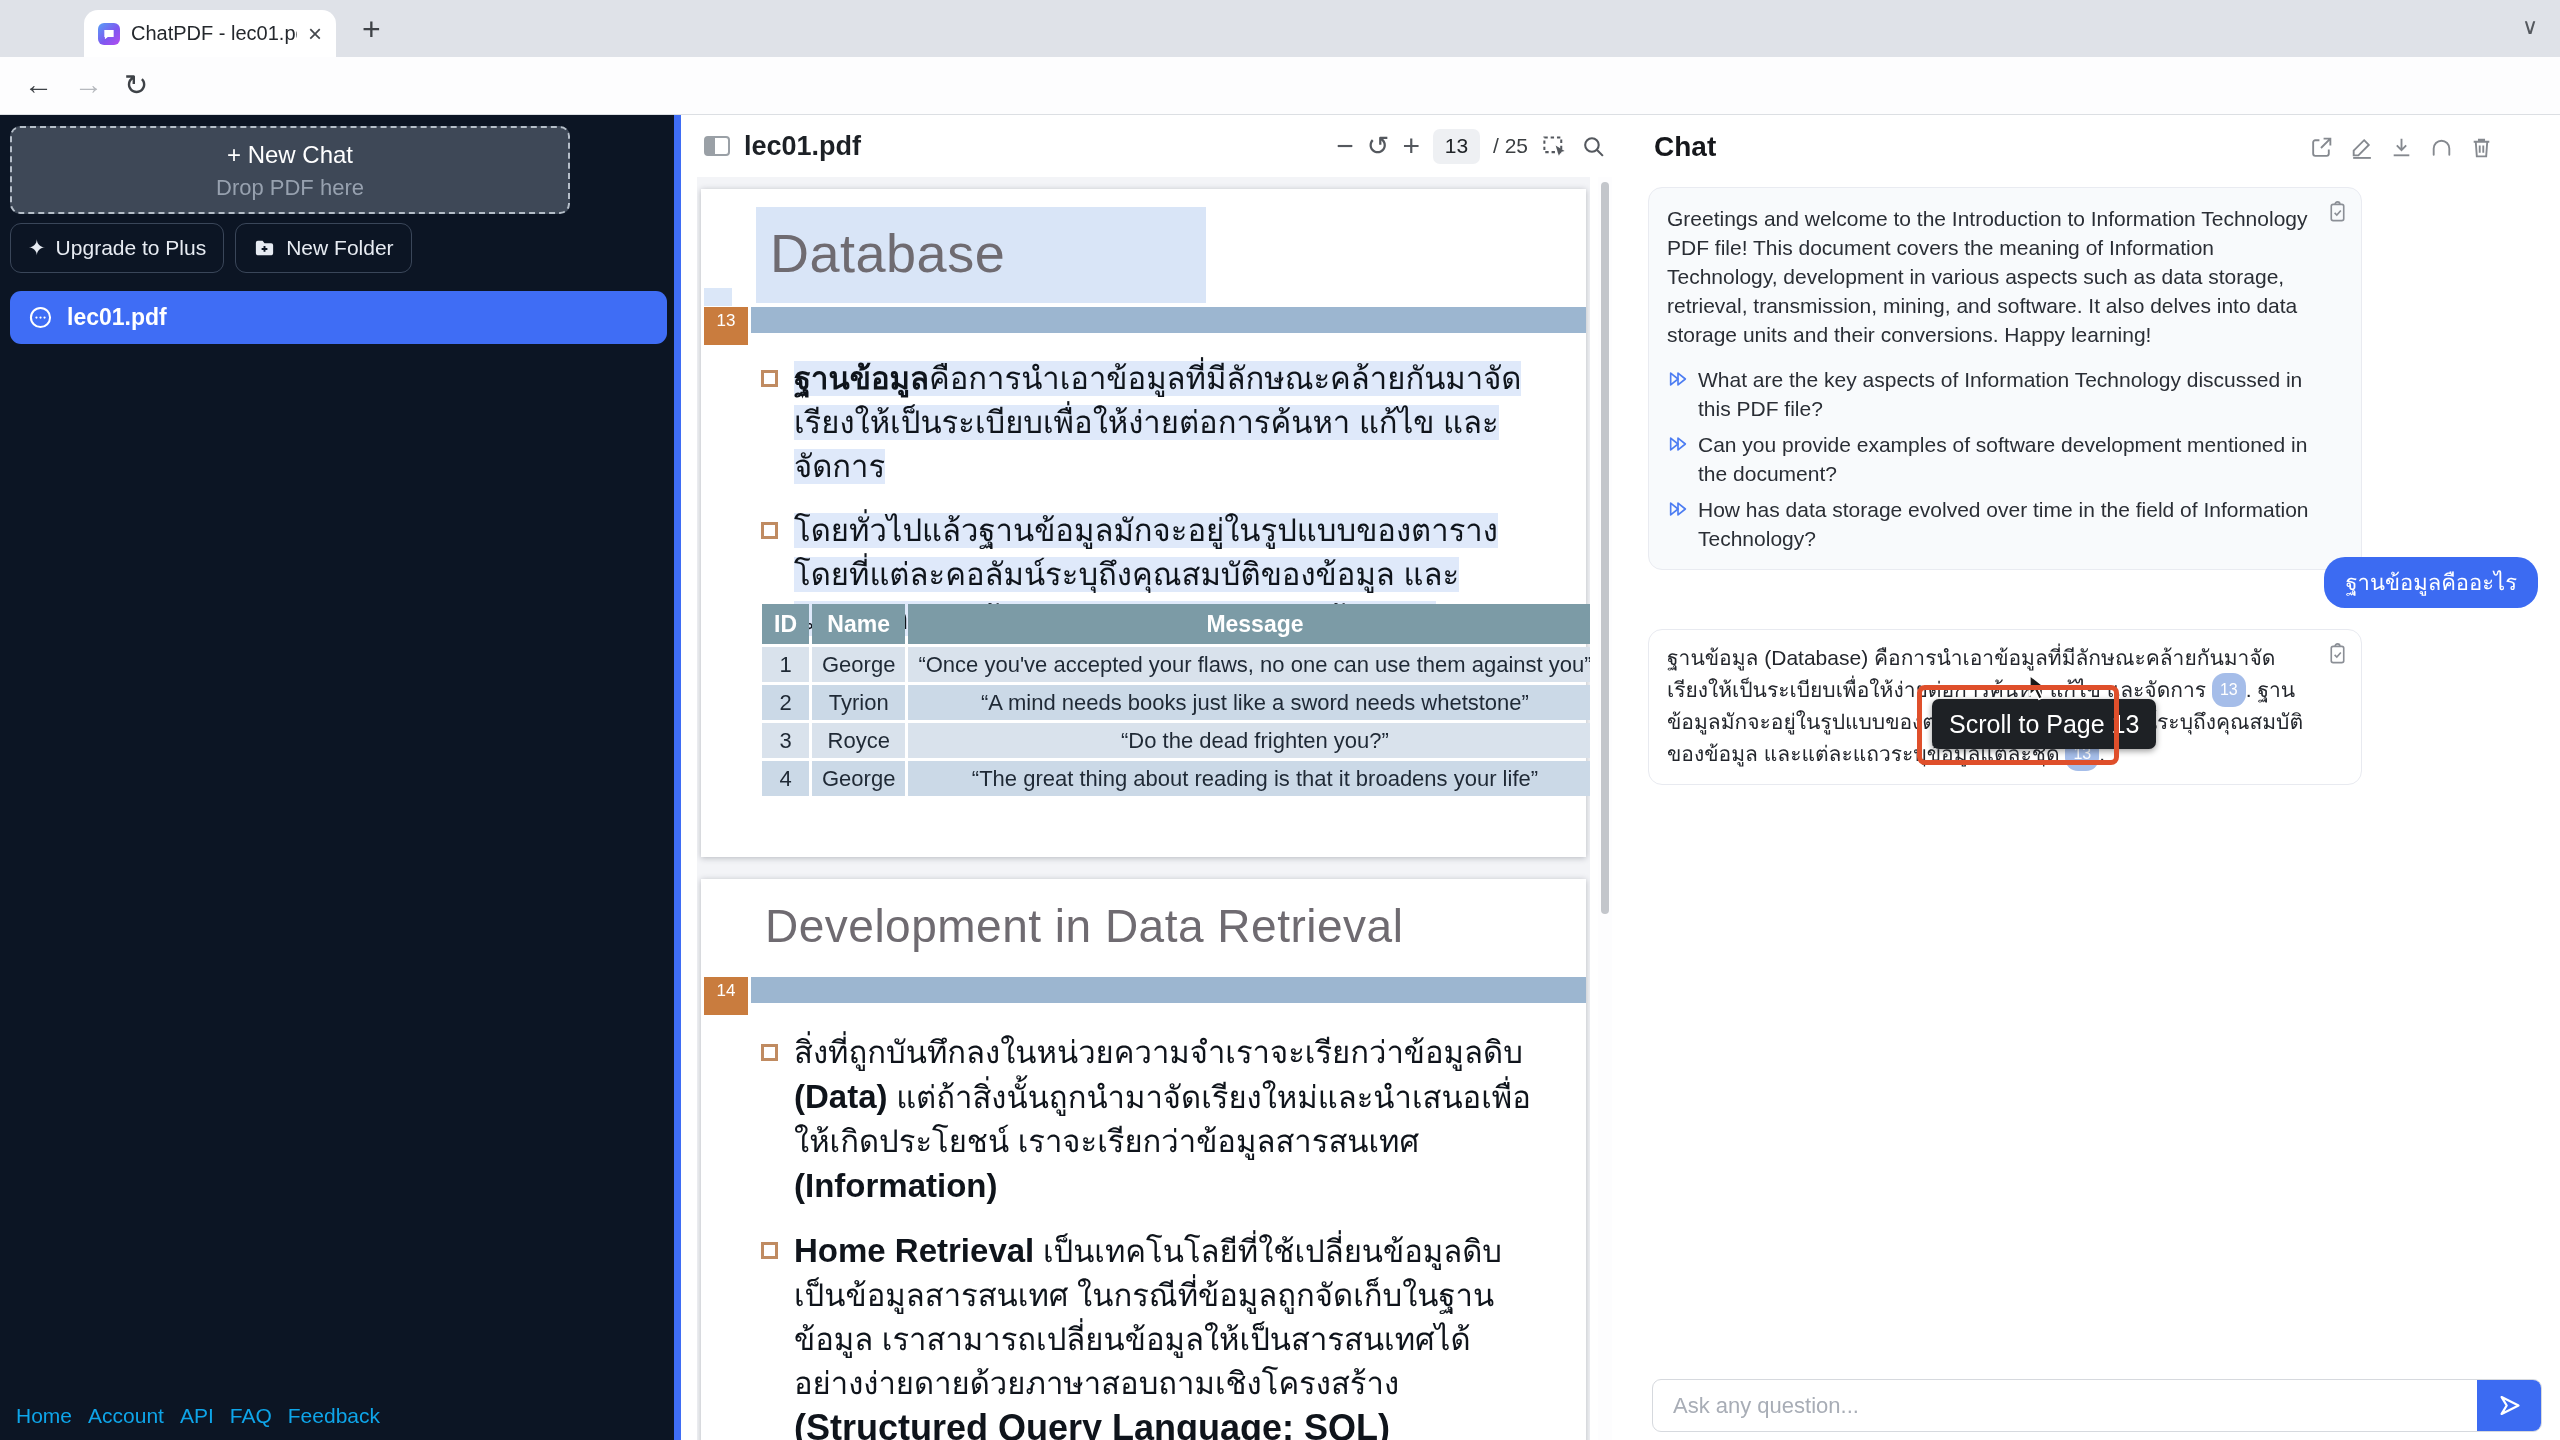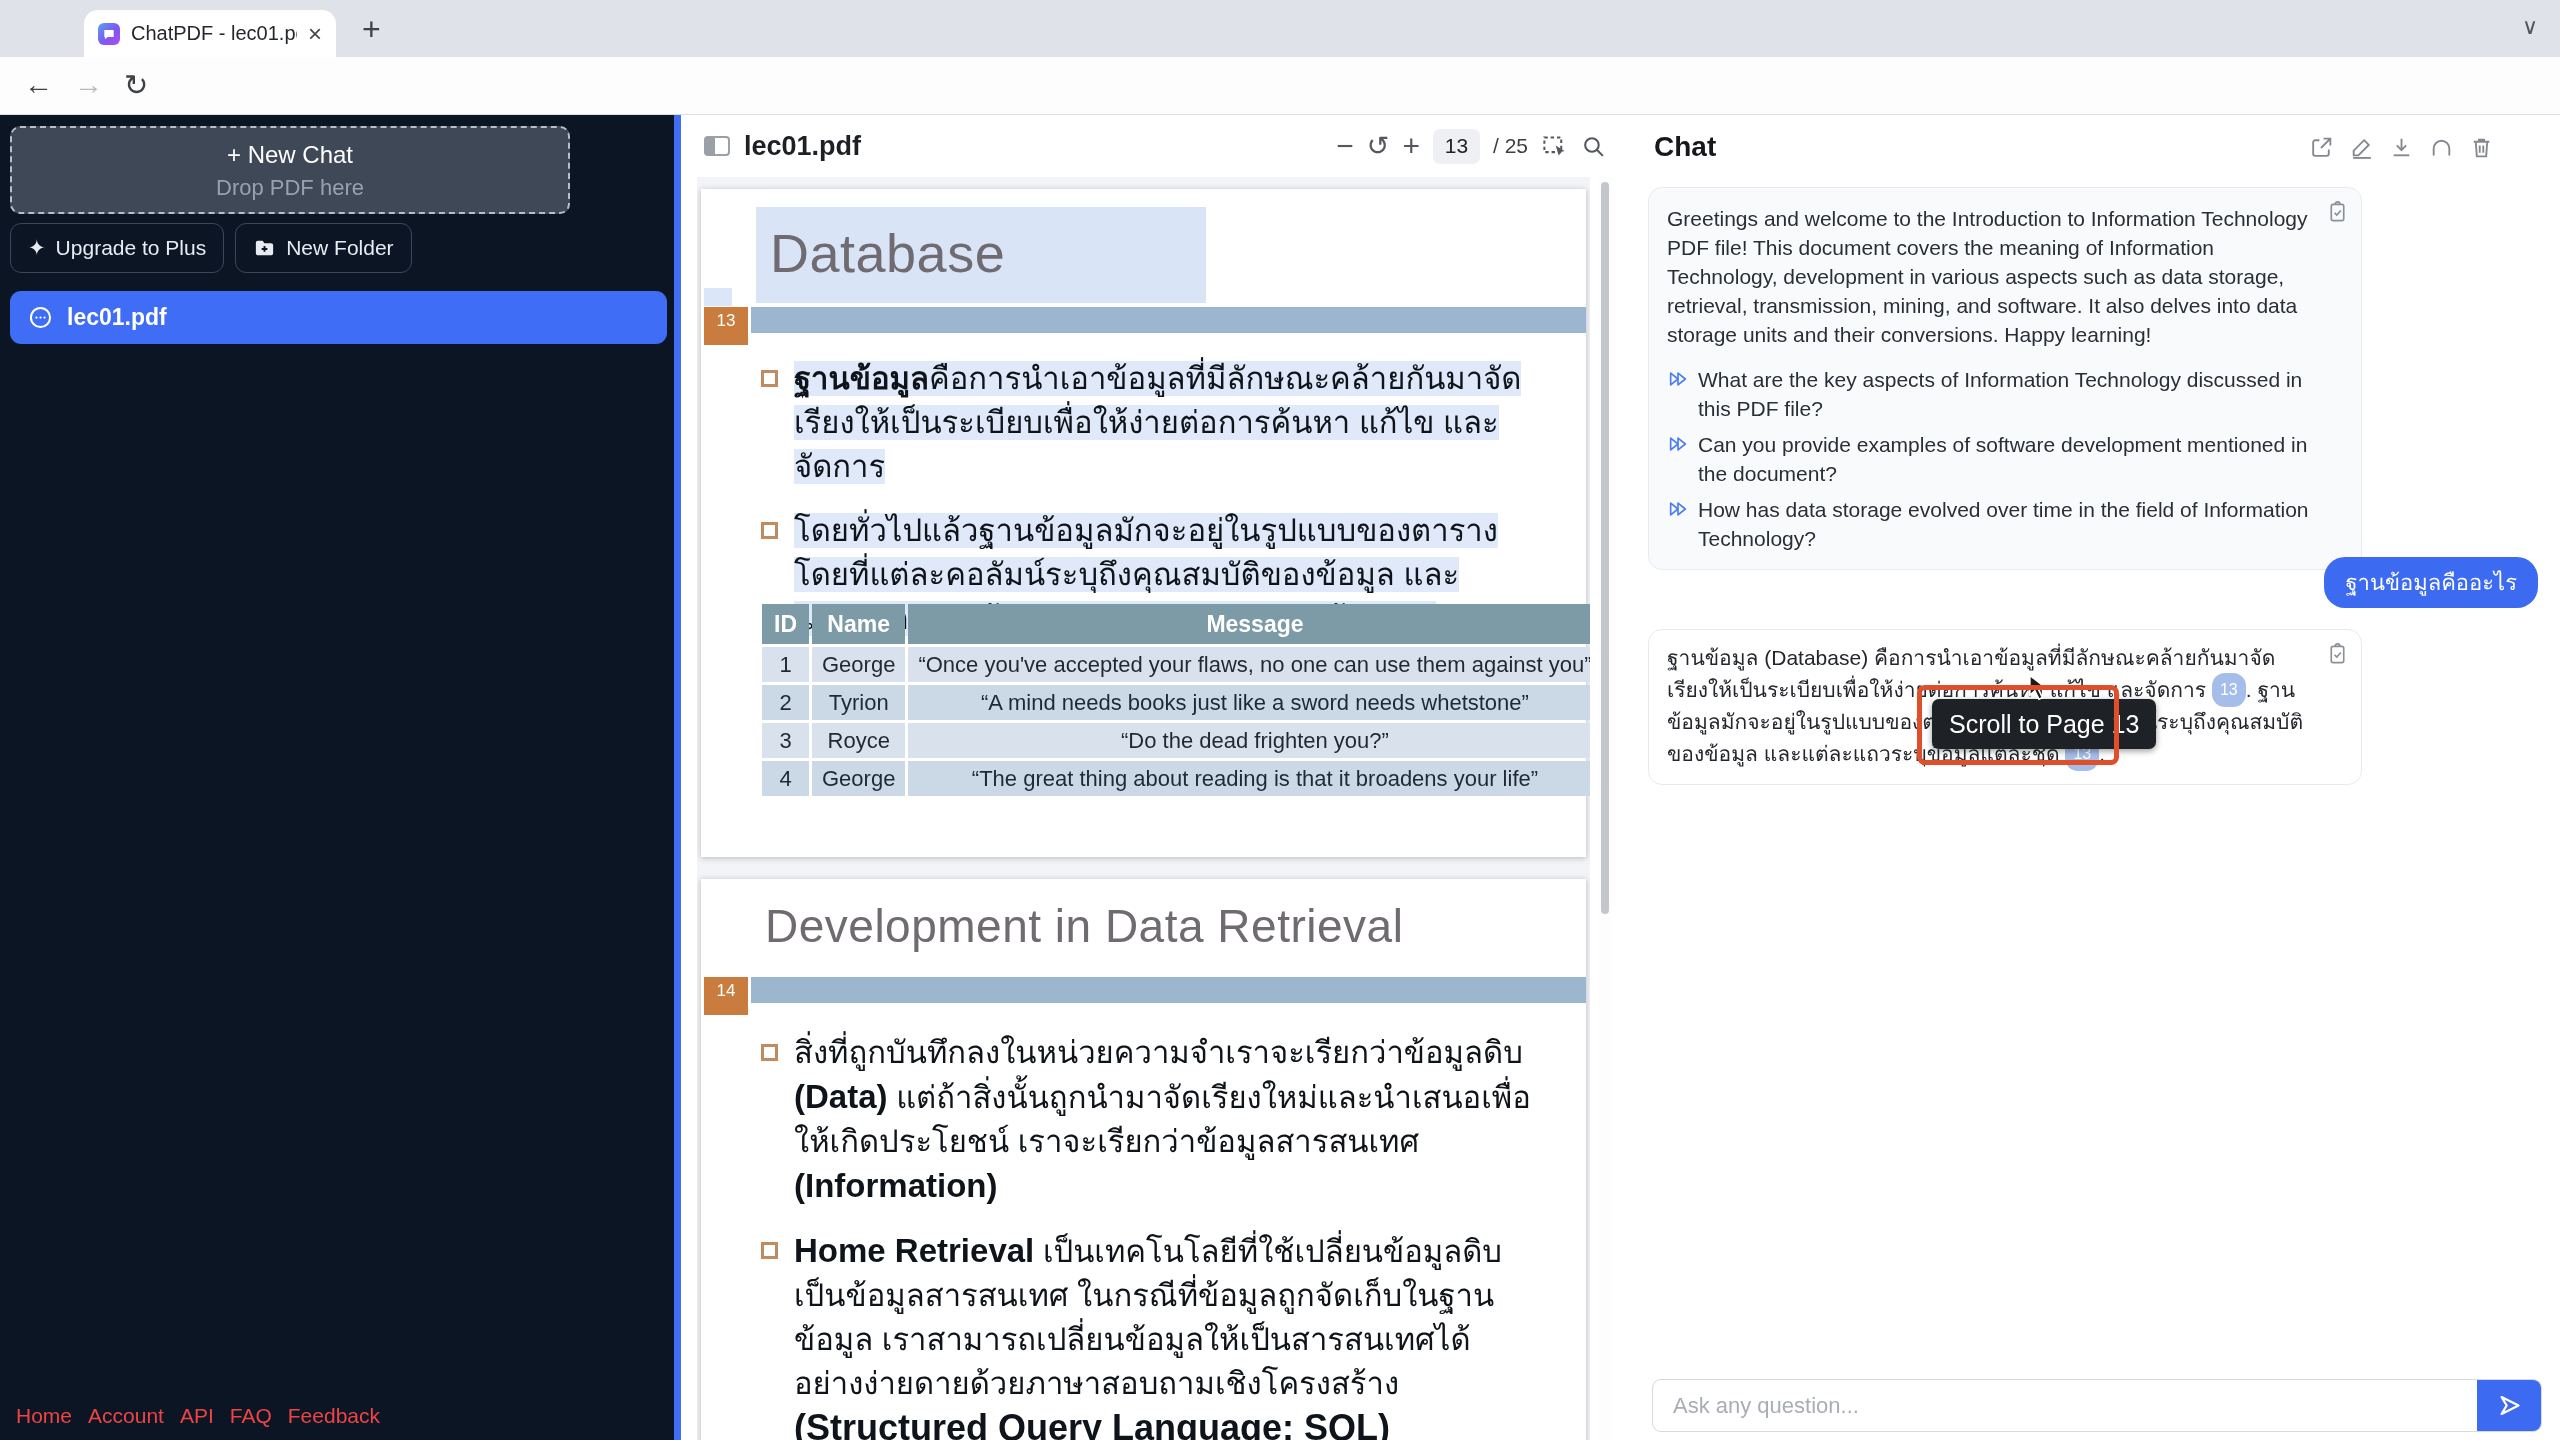--- a/index.html
+++ b/index.html
@@ -36,21 +36,21 @@
   .nc-label { font-size:24px; color:#ffffff; font-weight:500; }
   .dh-label { font-size:22px; color:#97a1af; margin-top:6px; }
   .sb-buttons { position:absolute; left:10px; top:108px; display:flex; gap:11px; }
   .sb-btn { height:50px; border:1.5px solid #3a4659; border-radius:11px; color:#e7ebf2; font-size:21px;
             display:flex; align-items:center; gap:10px; padding:0 17px; background:transparent; }
   .sparkle { font-size:21px; color:#e7ebf2; }
   .doc-item { position:absolute; left:10px; top:176px; width:657px; height:53px; background:#3f6df5;
               border-radius:11px; display:flex; align-items:center; gap:13px; padding:0 17px; color:#fff; }
   .doc-name { font-size:23px; font-weight:600; }
   .sb-footer { position:absolute; left:16px; bottom:12px; display:flex; gap:16px; }
-  .sb-footer span { font-size:21px; color:#ef4444; }
+  .sb-footer span { font-size:21px; color:#0ea5e9; }
 
   
   .main { position:absolute; left:681px; top:115px; width:1879px; height:1325px; background:#fff; }
 
   
   .pdf-panel { position:absolute; left:16px; top:0; width:915px; height:1325px; }
   .pdf-header { height:62px; display:flex; align-items:center; padding:0 6px; background:#fff; }
   .pdf-title { font-size:27px; font-weight:600; color:#1d2126; margin-left:13px; }
   .pdf-controls { margin-left:auto; display:flex; align-items:center; gap:13px; color:#54585e; }
   .zoom-glyph { font-size:30px; line-height:1; color:#54585e; }

